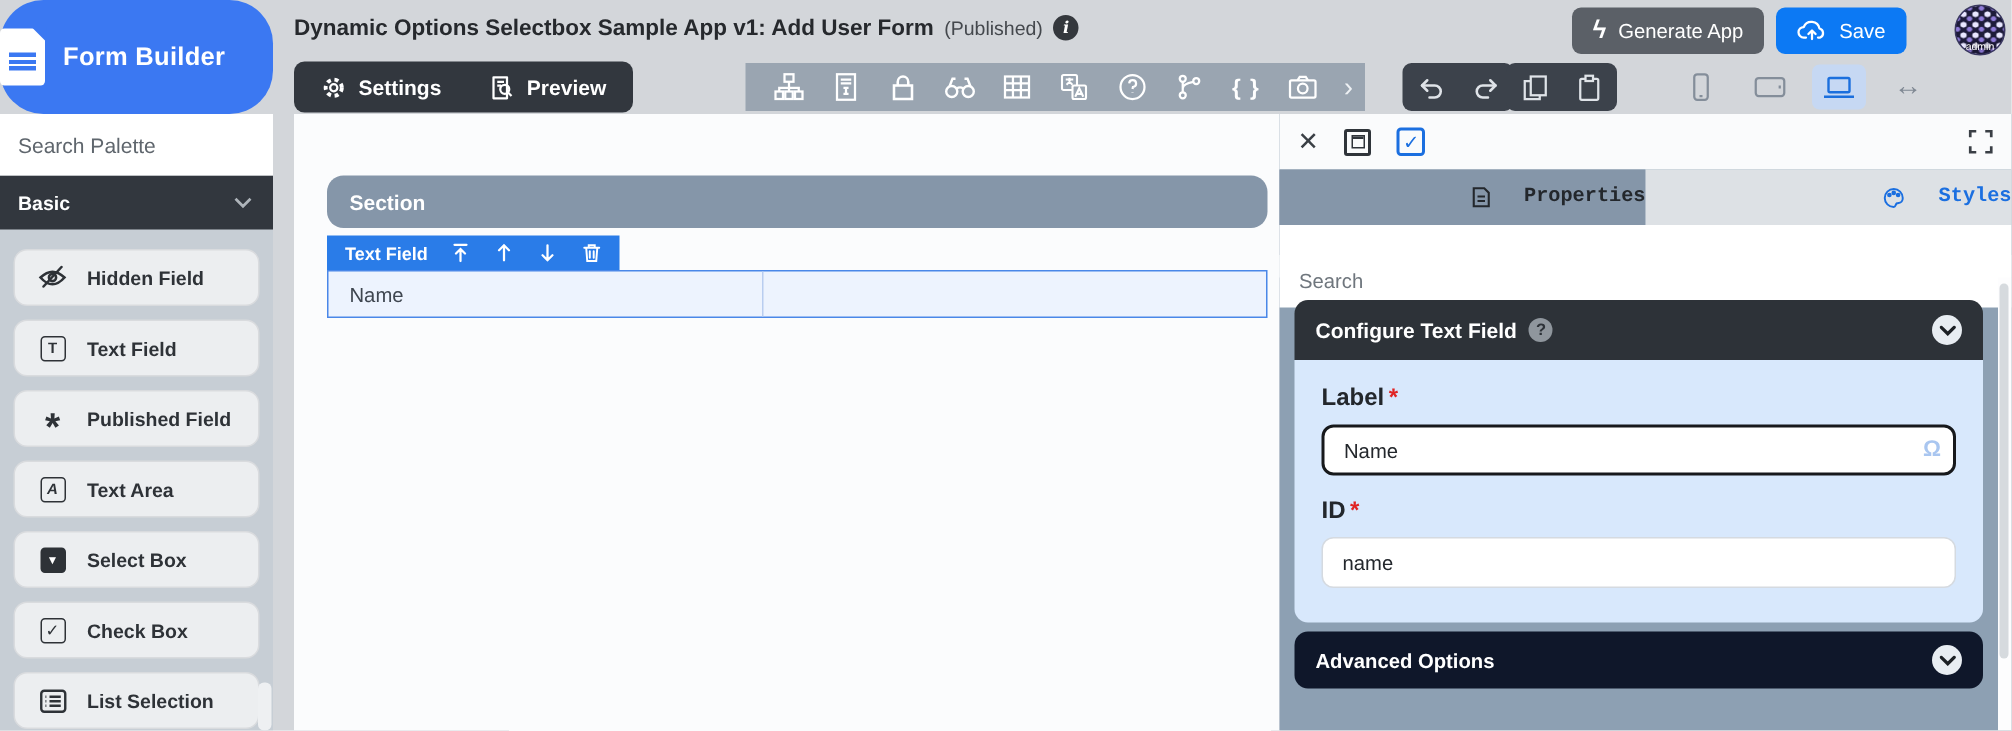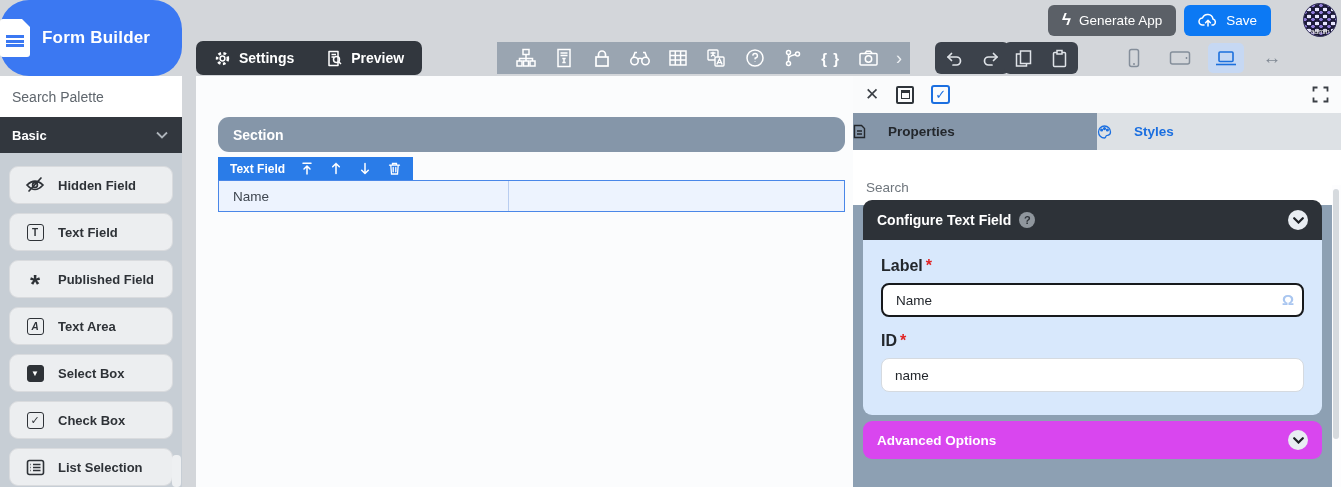--- a/index.html
+++ b/index.html
@@ -102,22 +102,22 @@
     display:flex; align-items:center; gap:17px; padding:0 12px; }
   .pt-close { font-size:17px; color:#3a3f45; cursor:pointer; }
   .pt-sq { width:18px; height:18px; border:2px solid #2f343a; border-radius:2px; display:flex;
     align-items:center; justify-content:center; cursor:pointer; }
   .pt-sq-inner { width:9px; height:9px; border:1.5px solid #2f343a; background:linear-gradient(#2f343a 2px,transparent 2px); }
   .pt-check { width:19px; height:19px; border:2px solid #1b6fe0; border-radius:3px; color:#1b6fe0;
     display:flex; align-items:center; justify-content:center; font-size:13px; font-weight:bold; cursor:pointer; }
   .pt-expand { margin-left:auto; cursor:pointer; color:#3a3f45; display:flex; }
 
   .panel-tabs { position:absolute; left:0; top:37px; width:488px; height:37px; display:flex; }
-  .ptab { flex:1; display:flex; align-items:center; justify-content:flex-start; gap:22px;
-    font-size:13.5px; font-weight:bold; cursor:pointer; }
+  .ptab { flex:1; display:flex; align-items:center; justify-content:flex-end; gap:22px;
+    font-size:13.5px; font-weight:bold; cursor:pointer;font-family:Liberation Mono, monospace; }
   .ptab-props { background:#8596a9; color:#23272c; }
   .ptab-styles { background:#dde1e5; color:#1b6fe0; font-weight:600; }
 
   .panel-search-row { position:absolute; left:0; top:74px; width:488px; height:35px; background:#fff; }
   .panel-search { width:100%; height:100%; border:none; outline:none; padding:0 13px;
     font-size:13.5px; color:#2e3237; font-family:inherit;margin-top:20px; }
   .panel-search::placeholder { color:#6f767d; }
 
   .panel-body { position:absolute; left:0; top:109px; width:488px; height:302px; padding:15px 19px 0 10px; }
   .panel-scroll { position:absolute; right:0; top:109px; width:9px; height:302px; background:#fdfdfe; }
@@ -130,35 +130,40 @@
   .chev-circle { margin-left:auto; width:20px; height:20px; border-radius:50%; background:#e8edf2;
     display:flex; align-items:center; justify-content:center; cursor:pointer; }
   .card-body { background:#d8e8fc; border-radius:0 0 9px 9px; padding:17px 18px 23px 18px; }
   .fld-label { font-size:16px; font-weight:bold; color:#23272c; margin-bottom:8px; }
   .req { color:#e02424; margin-left:3px; }
   .fld-input-wrap { position:relative; margin-bottom:15px; }
   .fld-input { width:100%; height:34px; border-radius:8px; background:#fff; border:1px solid #d5dae0;
     padding:0 30px 0 13px; font-size:13.5px; color:#23272c; font-family:inherit; outline:none; }
   .fld-input.focused { border:2px solid #17191c; }
   .omega { position:absolute; right:10px; top:8px; font-size:15px; font-weight:bold; color:#a9c6f0; cursor:pointer; }
-  .advanced-bar { margin-top:6px; height:38px; background:#d946ef; border-radius:9px; display:flex;
+  .advanced-bar { margin-top:6px; height:38px; background:#0f172a; border-radius:9px; display:flex;
     align-items:center; padding:0 14px; color:#fff; font-size:13.5px; font-weight:bold; cursor:pointer; }
 
   svg { display:block; }
 </style>
 </head>
 <body>
 
 <div class="stage">
 
   <div class="logo">
     <div class="doc-icon"></div>
     <div class="logo-title">Form Builder</div>
   </div>
 
+  <div class="title-row">
+    <span class="page-title">Dynamic Options Selectbox Sample App v1: Add User Form</span>
+    <span class="page-status">(Published)</span>
+    <span class="info-circle">i</span>
+  </div>
 
   <div class="hdr-actions">
     <div class="btn btn-generate">
       <span class="bolt">ϟ</span>
       <span>Generate App</span>
     </div>
     <div class="btn btn-save">
       <span>
         <svg width="20" height="16" viewBox="0 0 20 16" fill="none" stroke="#fff" stroke-width="1.5" stroke-linecap="round" stroke-linejoin="round">
           <path d="M6 13 H4.5 A3.5 3.5 0 0 1 4.5 6 A5.5 5.5 0 0 1 15 7 A3.2 3.2 0 0 1 15.5 13 H14"></path>

